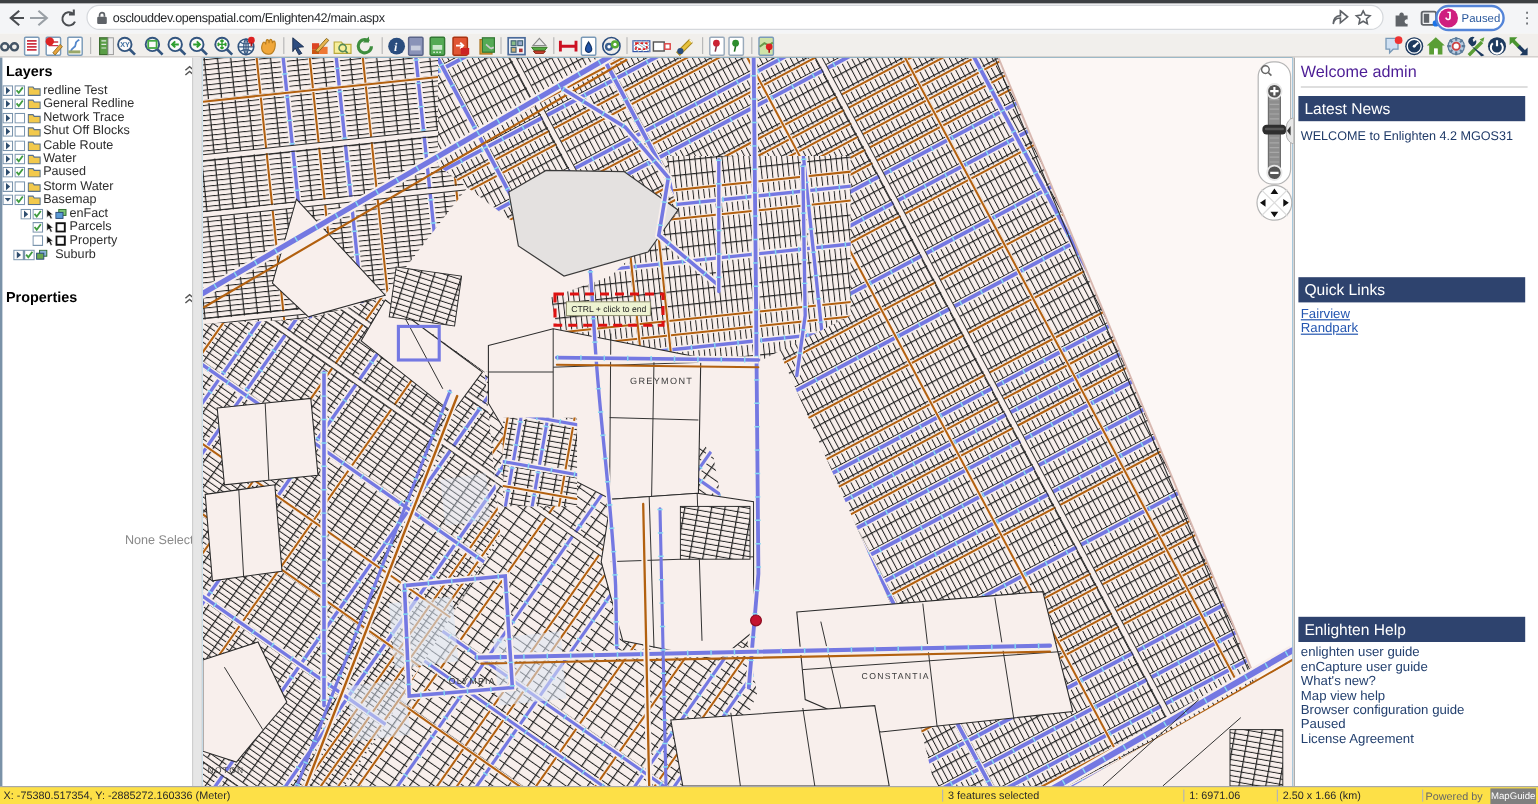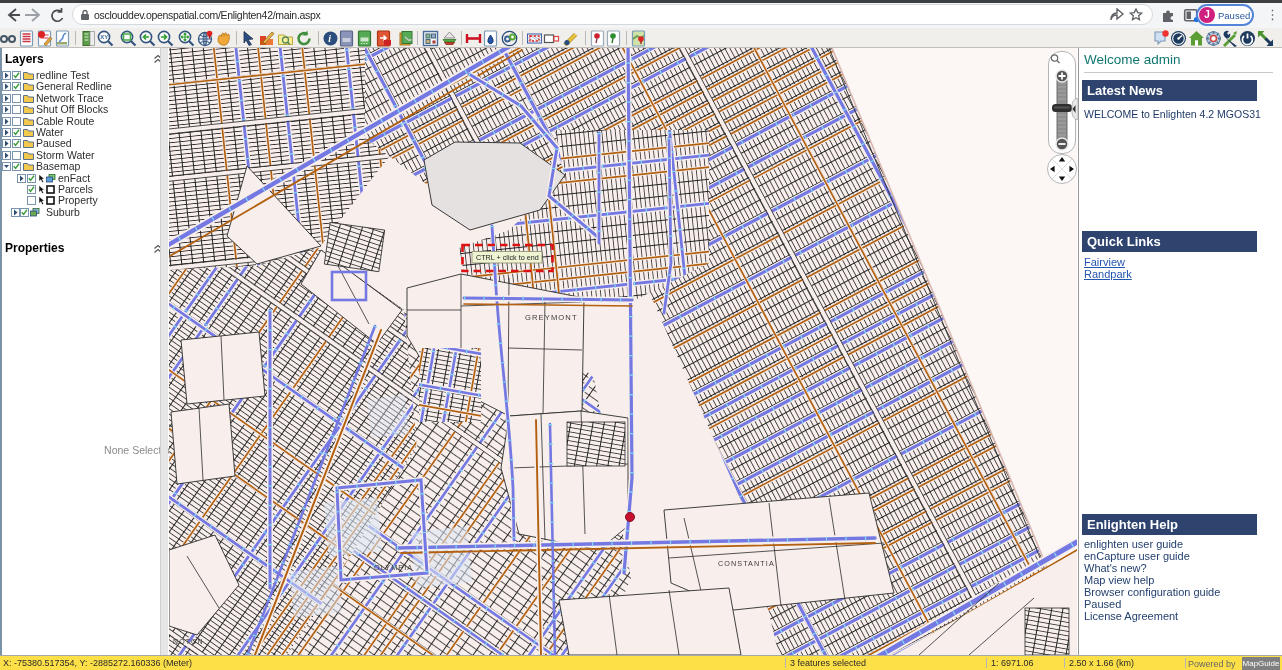--- a/index.html
+++ b/index.html
@@ -1,17 +1,17 @@
 <!DOCTYPE html>
 <html><head><meta charset="utf-8"><style>
 *{margin:0;padding:0;box-sizing:border-box}
 body{width:1282px;height:670px;font-family:"Liberation Sans",sans-serif;overflow:hidden;position:relative;background:#fff}
 .abs{position:absolute}
 .tl{position:absolute;font-size:10.5px;color:#2d2d2d;white-space:nowrap}
-.navybar{position:absolute;left:3px;width:175px;height:21px;background:#2e436e;color:#fff;font-weight:bold;font-size:13px;line-height:21px;padding-left:5px}
+.navybar{position:absolute;left:3px;width:189px;height:21px;background:#2e436e;color:#fff;font-weight:normal;font-size:13px;line-height:21px;padding-left:5px}
 .rlink{position:absolute;left:5px;font-size:11px;color:#24416f;white-space:nowrap}
 .qlink{position:absolute;left:5px;font-size:11px;color:#2456b0;text-decoration:underline;white-space:nowrap}
 .scell{position:absolute;top:2px;bottom:2px;border-left:1px solid #b5b5b5;box-shadow:inset 1px 0 0 #fff}
 </style></head><body>
 <div class="abs" style="left:0;top:0;width:1282px;height:3px;background:#3d4043"></div>
 <div class="abs" style="left:0;top:3px;width:1282px;height:25px;background:#f4f5f7"></div>
 <svg class="abs" style="left:4px;top:7px" width="62" height="16" viewBox="0 0 62 16">
 <path d="M12 2L5 8l7 6M5 8h11" stroke="#4a4d51" stroke-width="1.8" fill="none"></path>
 <path d="M28 2l7 6-7 6M21 8h13" stroke="#9aa0a6" stroke-width="1.8" fill="none"></path>
 <path d="M57 4.5A5.5 5.5 0 1058.5 11M57.5 1v4h-4" stroke="#4a4d51" stroke-width="1.7" fill="none"></path>
@@ -1073,21 +1073,21 @@
 <div class="abs" style="left:1047px;top:154px;width:30px;height:30px;border-radius:50%;background:#fff;border:1px solid #b5b5b5"></div>
 <svg class="abs" style="left:1047px;top:154px" width="30" height="30" viewBox="0 0 30 30">
 <path d="M4 4l22 22M26 4L4 26" stroke="#ddd" stroke-width="1"></path>
 <path d="M15 3l3.2 4.6h-6.4z M15 27l3.2-4.6h-6.4z M3 15l4.6-3.2v6.4z M27 15l-4.6-3.2v6.4z" fill="#111"></path>
 </svg>
 <svg class="abs" style="left:1070px;top:98px" width="8" height="22" viewBox="0 0 8 22">
     <path d="M8 0a8 8 0 00-6 8v6a8 8 0 006 8z" fill="#e8e8e8" stroke="#aaa" stroke-width="0.8"></path>
     <path d="M5.5 7l-3 4 3 4z" fill="#333"></path>
   </svg>
 <div class="abs" style="left:1078px;top:48px;width:204px;height:607px;background:#fff;border-left:1px solid #9a9a9a">
-<div class="abs" style="left:5px;top:4px;font-size:13.5px;color:#0f766e">Welcome admin</div>
+<div class="abs" style="left:5px;top:4px;font-size:13.5px;color:#4c1d95">Welcome admin</div>
 <div class="abs" style="left:5px;top:24px;width:189px;height:1px;background:#c8c8c8"></div>
 <div class="navybar" style="top:32px">Latest News</div>
 <div class="abs" style="left:5px;top:60px;font-size:10.5px;color:#1f3a68">WELCOME to Enlighten 4.2 MGOS31</div>
 <div class="navybar" style="top:183px">Quick Links</div>
 <div class="qlink" style="top:208px">Fairview</div>
 <div class="qlink" style="top:220px">Randpark</div>
 <div class="navybar" style="top:466px">Enlighten Help</div>
 <div class="rlink" style="top:490px">enlighten user guide</div>
 <div class="rlink" style="top:502px">enCapture user guide</div>
 <div class="rlink" style="top:514px">What's new?</div>

